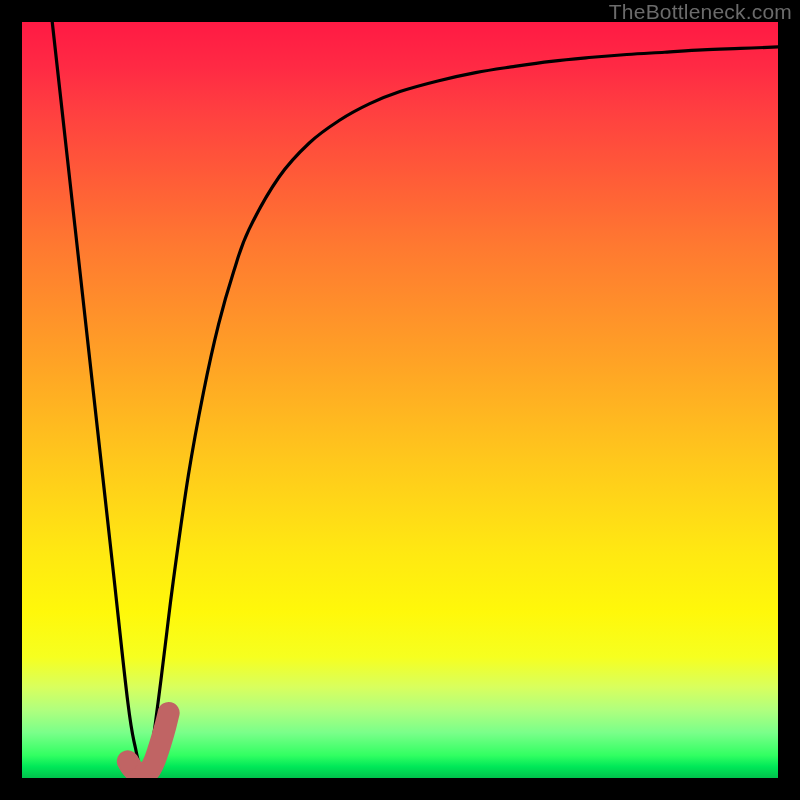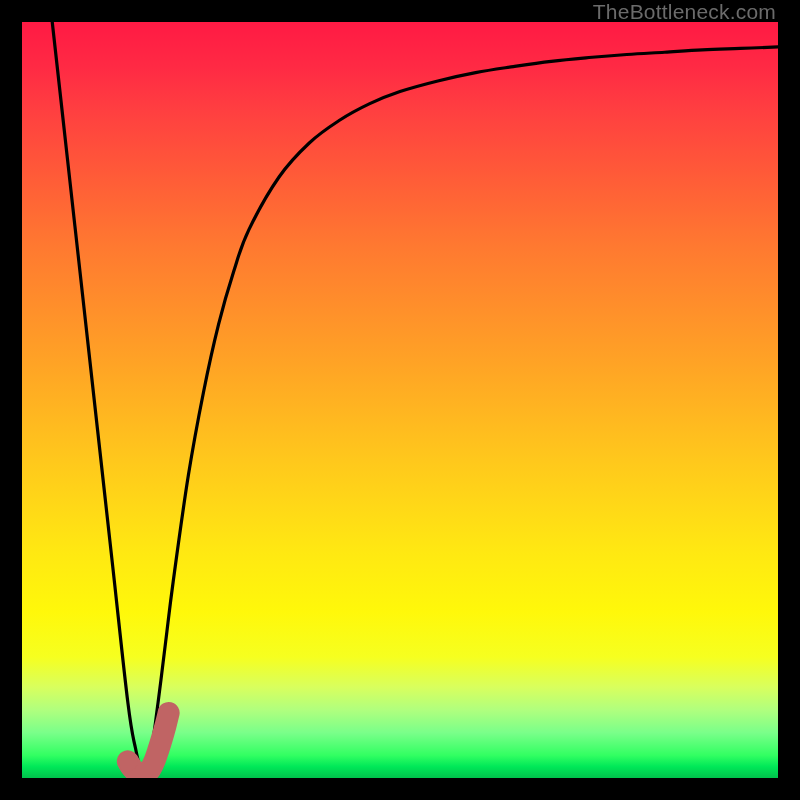--- a/index.html
+++ b/index.html
@@ -56,21 +56,21 @@
     position: absolute;
     left: 0;
     top: 0;
     width: 100%;
     height: 100%;
     pointer-events: none;
   }
   .watermark {
     position: absolute;
     top: 0;
-    right: 24px;
+    right: 8px;
     color: #6b6b6b;
     font-size: 21px;
     letter-spacing: 0.2px;
     user-select: none;
     pointer-events: none;
   }
 </style>
 </head>
 <body>
 

